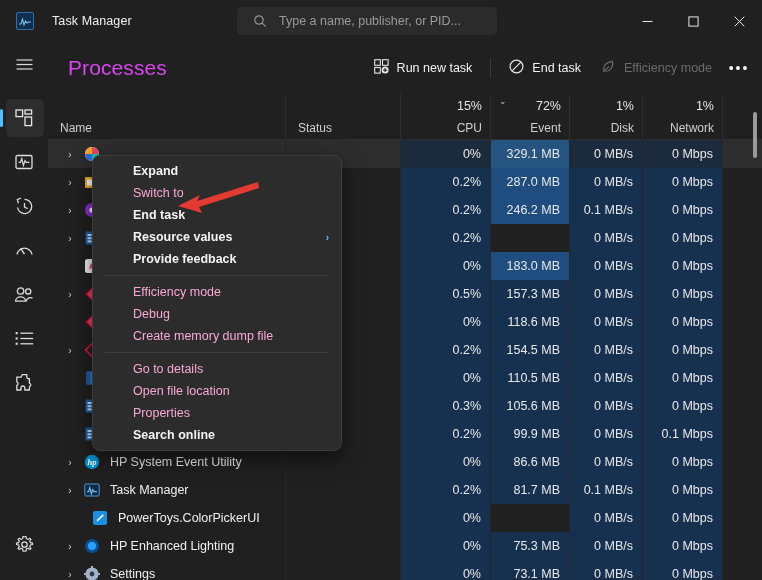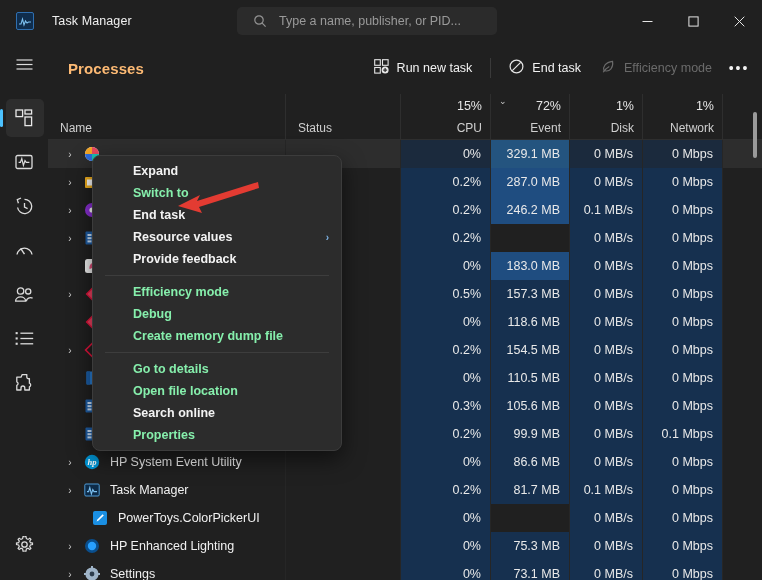--- a/index.html
+++ b/index.html
@@ -63,21 +63,21 @@
   .rail-btn svg { position: relative; display: block; }
   .rail-gap { height: 10px; }
   .rail-settings { position: absolute; left: 0; bottom: 14px; }
 
   
   .content { position: absolute; left: 48px; top: 42px; width: 714px; height: 538px; background:#202020; }
   .pagehead {
     position: absolute; left: 0; top: 0; width: 714px; height: 52px;
     display: flex; align-items: center;
   }
-  .pagetitle { margin-left: 20px; font-size: 15px; font-weight: bold; color: #fdba74; letter-spacing: .1px; }
+  .pagetitle { margin-left: 20px; font-size: 21px; font-weight: normal; color: #d946ef; letter-spacing: .1px; }
 
   .toolbar { position: absolute; right: 6px; top: 0; height: 52px; display: flex; align-items: center; }
   .tb-btn {
     display: flex; align-items: center; gap: 8px; height: 32px;
     padding: 0 10px; border-radius: 4px; font-size: 12.5px; color: #f2f2f2;
     cursor: default; white-space: nowrap;
   }
   .tb-btn.disabled { color: #6b6b6b; }
   .tb-sep { width: 1px; height: 20px; background: #3a3a3a; margin: 0 8px; }
   .tb-more { width: 34px; height: 32px; display:flex; align-items:center; justify-content:center;
@@ -135,21 +135,21 @@
     background: #2c2c2c; border: 1px solid #3c3c3c; border-radius: 8px;
     padding: 4px 0; box-shadow: 0 8px 22px rgba(0,0,0,.55);
     z-index: 40;
   }
   .mi {
     position: relative; height: 22px; display: flex; align-items: center;
     padding: 0 12px 0 40px; font-size: 12.5px; color: #f3f3f3;
     white-space: nowrap;
   }
   .mi.enabled { font-weight: bold; }
-  .mi.disabled { color: #86efac; font-weight: bold; }
+  .mi.disabled { color: #f9a8d4; }
   .mi .submch { position: absolute; right: 12px; font-size: 10px; color: #7fb5e8; font-weight: bold; }
   .msep { height: 1px; background: #3d3d3d; margin: 5px 12px; }
 
   
   .arrow { position: absolute; left: 178px; top: 182px; z-index: 60; pointer-events: none; }
 </style>
 </head>
 <body>
 
 <div id="app">
@@ -739,25 +739,25 @@
       <div class="mi disabled">
         <span>Create memory dump file</span>
       </div>
       <div class="msep"></div>
       <div class="mi disabled">
         <span>Go to details</span>
       </div>
       <div class="mi disabled">
         <span>Open file location</span>
       </div>
+      <div class="mi disabled">
+        <span>Properties</span>
+      </div>
       <div class="mi enabled">
         <span>Search online</span>
-      </div>
-      <div class="mi disabled">
-        <span>Properties</span>
       </div>
     </div>
 
   <div class="arrow">
     <svg width="82" height="40" viewBox="0 0 82 40">
       <polygon points="0,24 22,13 19,19 80,0 81,6 21,25 24,31" fill="#e33b32"></polygon>
     </svg>
   </div>
 
 </div>

